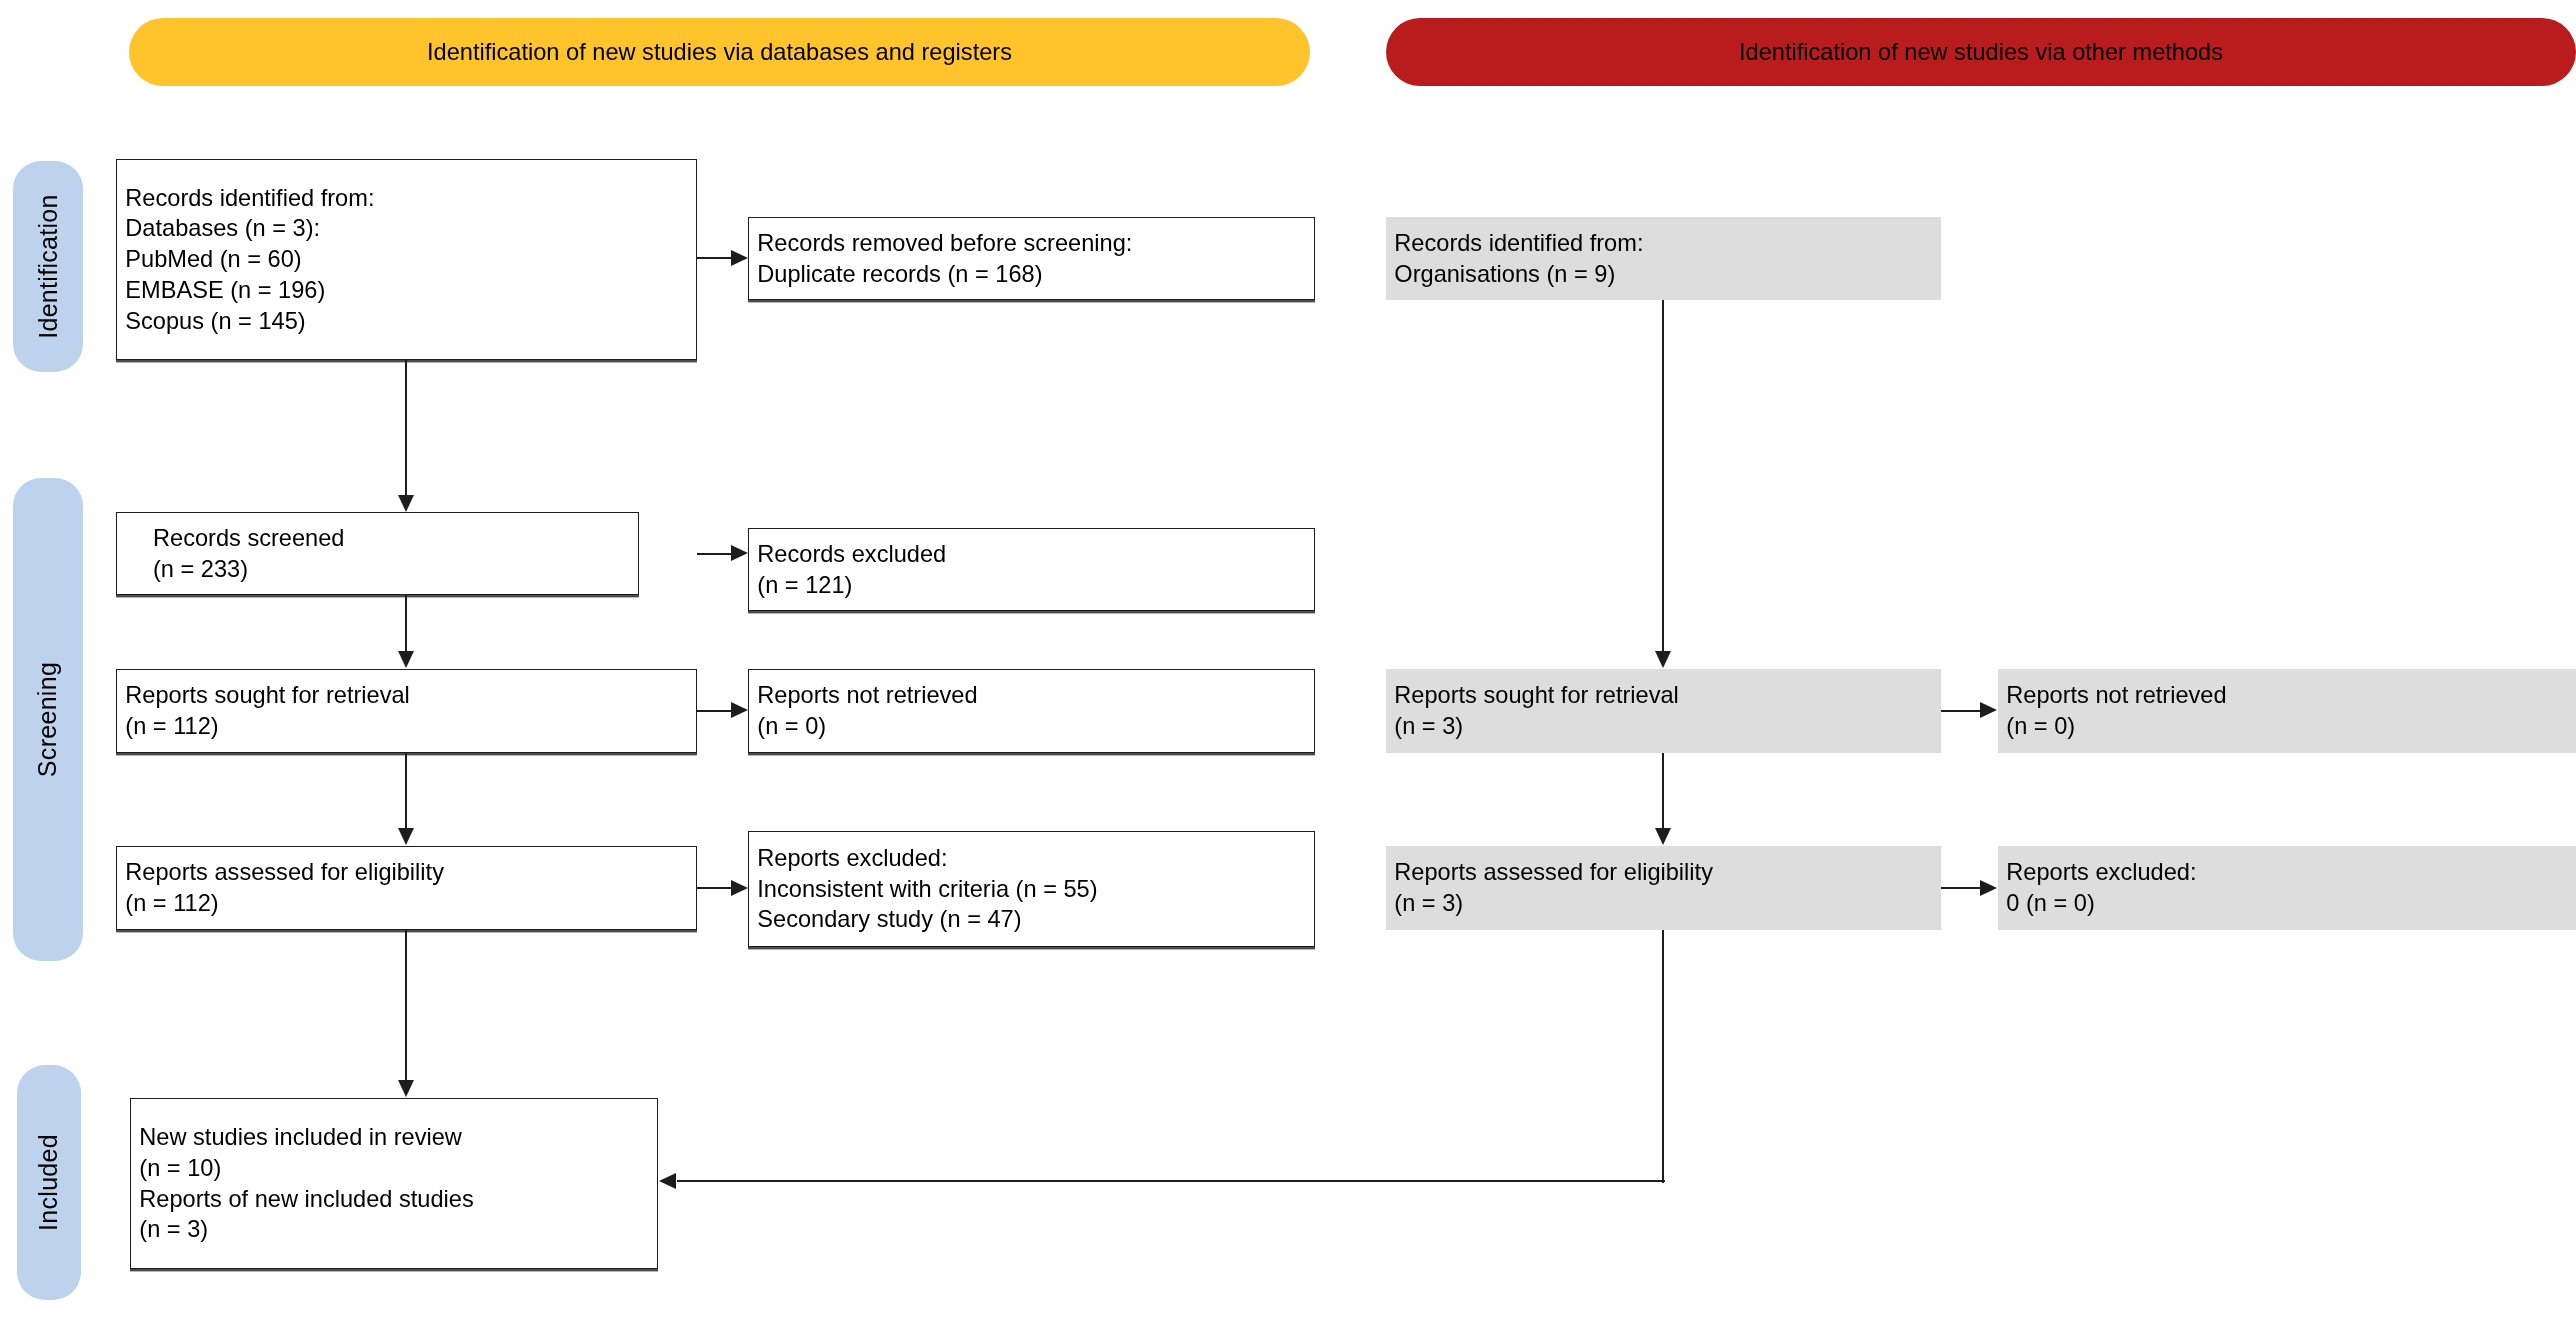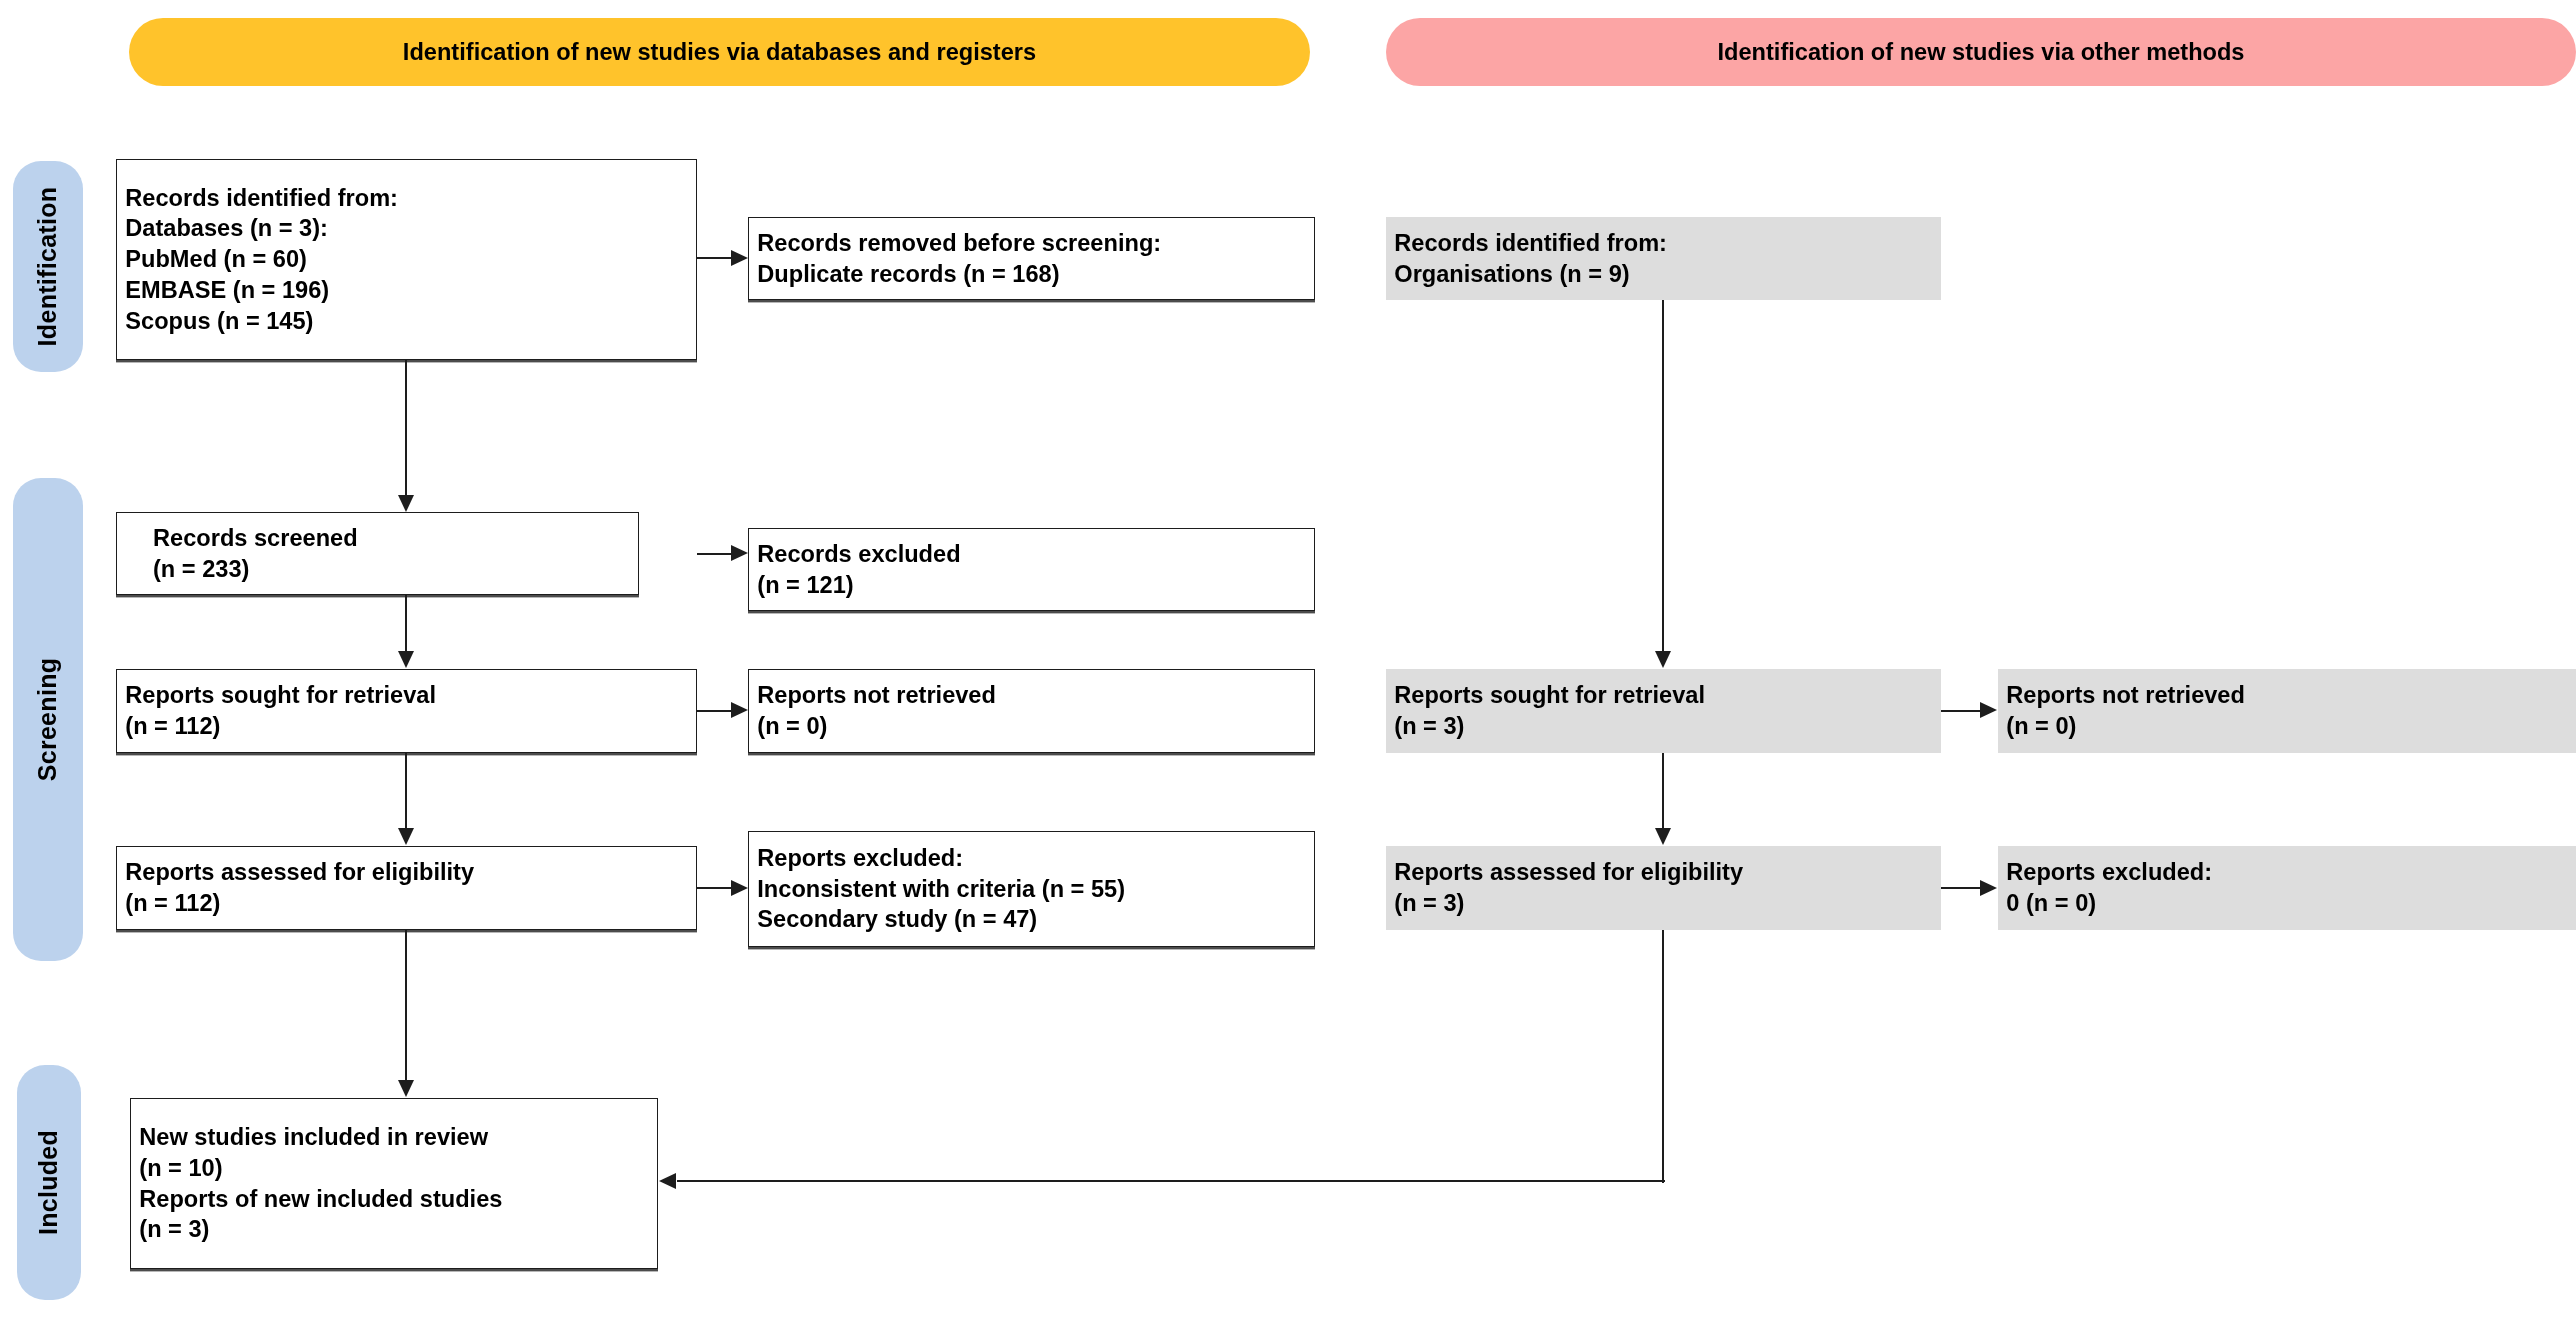--- a/index.html
+++ b/index.html
@@ -9,38 +9,37 @@
   }
   body {
     font-family: "Liberation Sans", sans-serif;
   }
   #stage {
     position: relative;
     width: 2576px;
     height: 1318px;
     background: #ffffff;
     overflow: hidden;
-    font-weight: bold;
   }
 
   
   .phase-header {
     position: absolute;
     display: flex;
     align-items: center;
     justify-content: center;
     border-radius: 34px;
     font-size: 23.6px;
     color: #000000;
     text-align: center;
     line-height: 1.2;
     box-sizing: border-box;
   }
   .phase-header.yellow { background: #FFC32B; }
-  .phase-header.grey   { background: #fca5a5; text-align: center; }
+  .phase-header.grey   { background: #b91c1c; text-align: center; }
 
   
   .stage-pill {
     position: absolute;
     background: #BCD2ED;
     border-radius: 28px;
     display: flex;
     align-items: center;
     justify-content: center;
     box-sizing: border-box;

